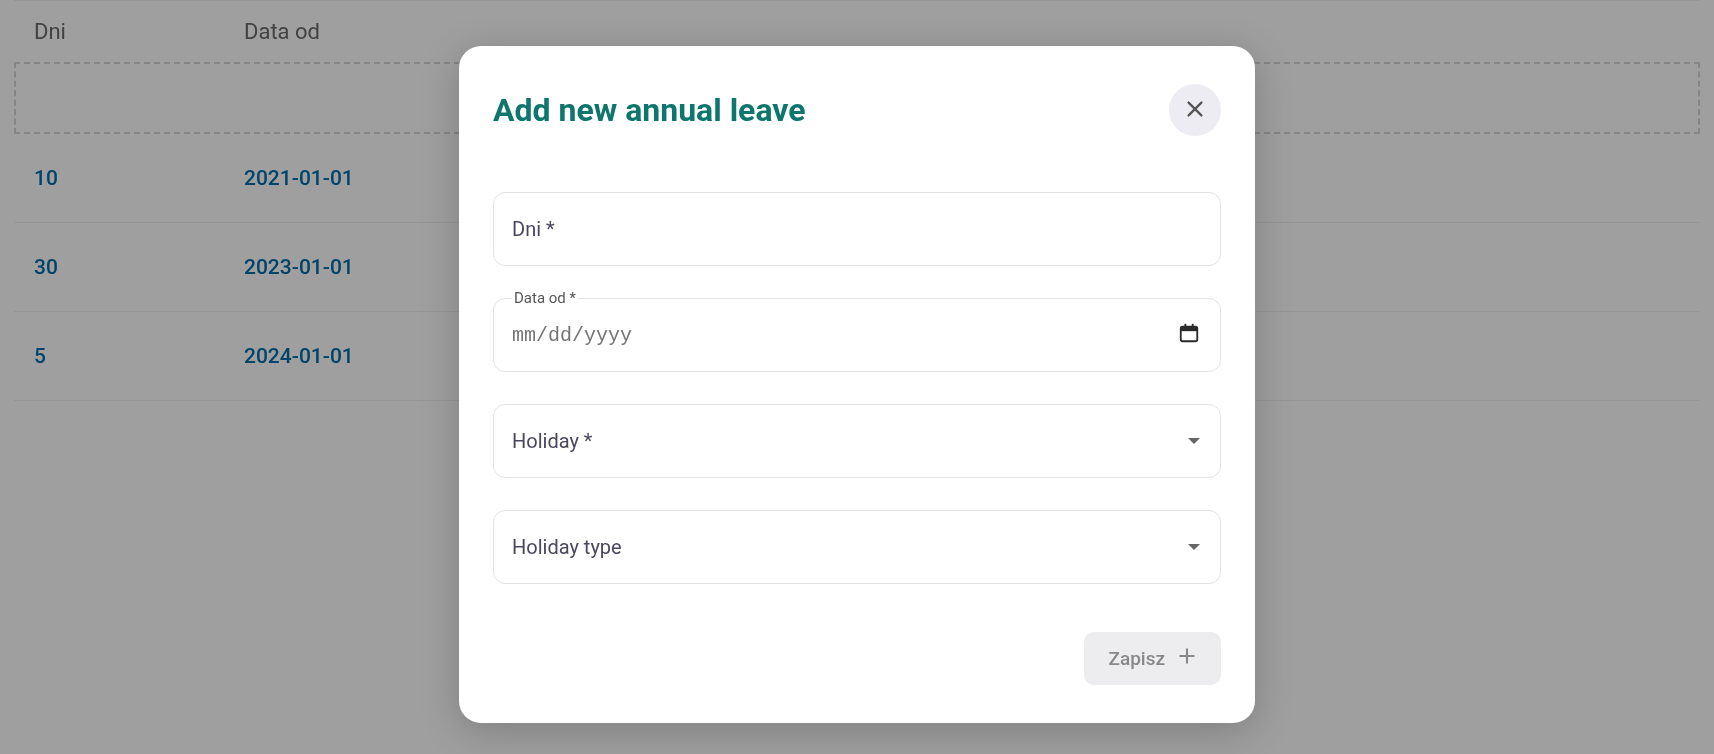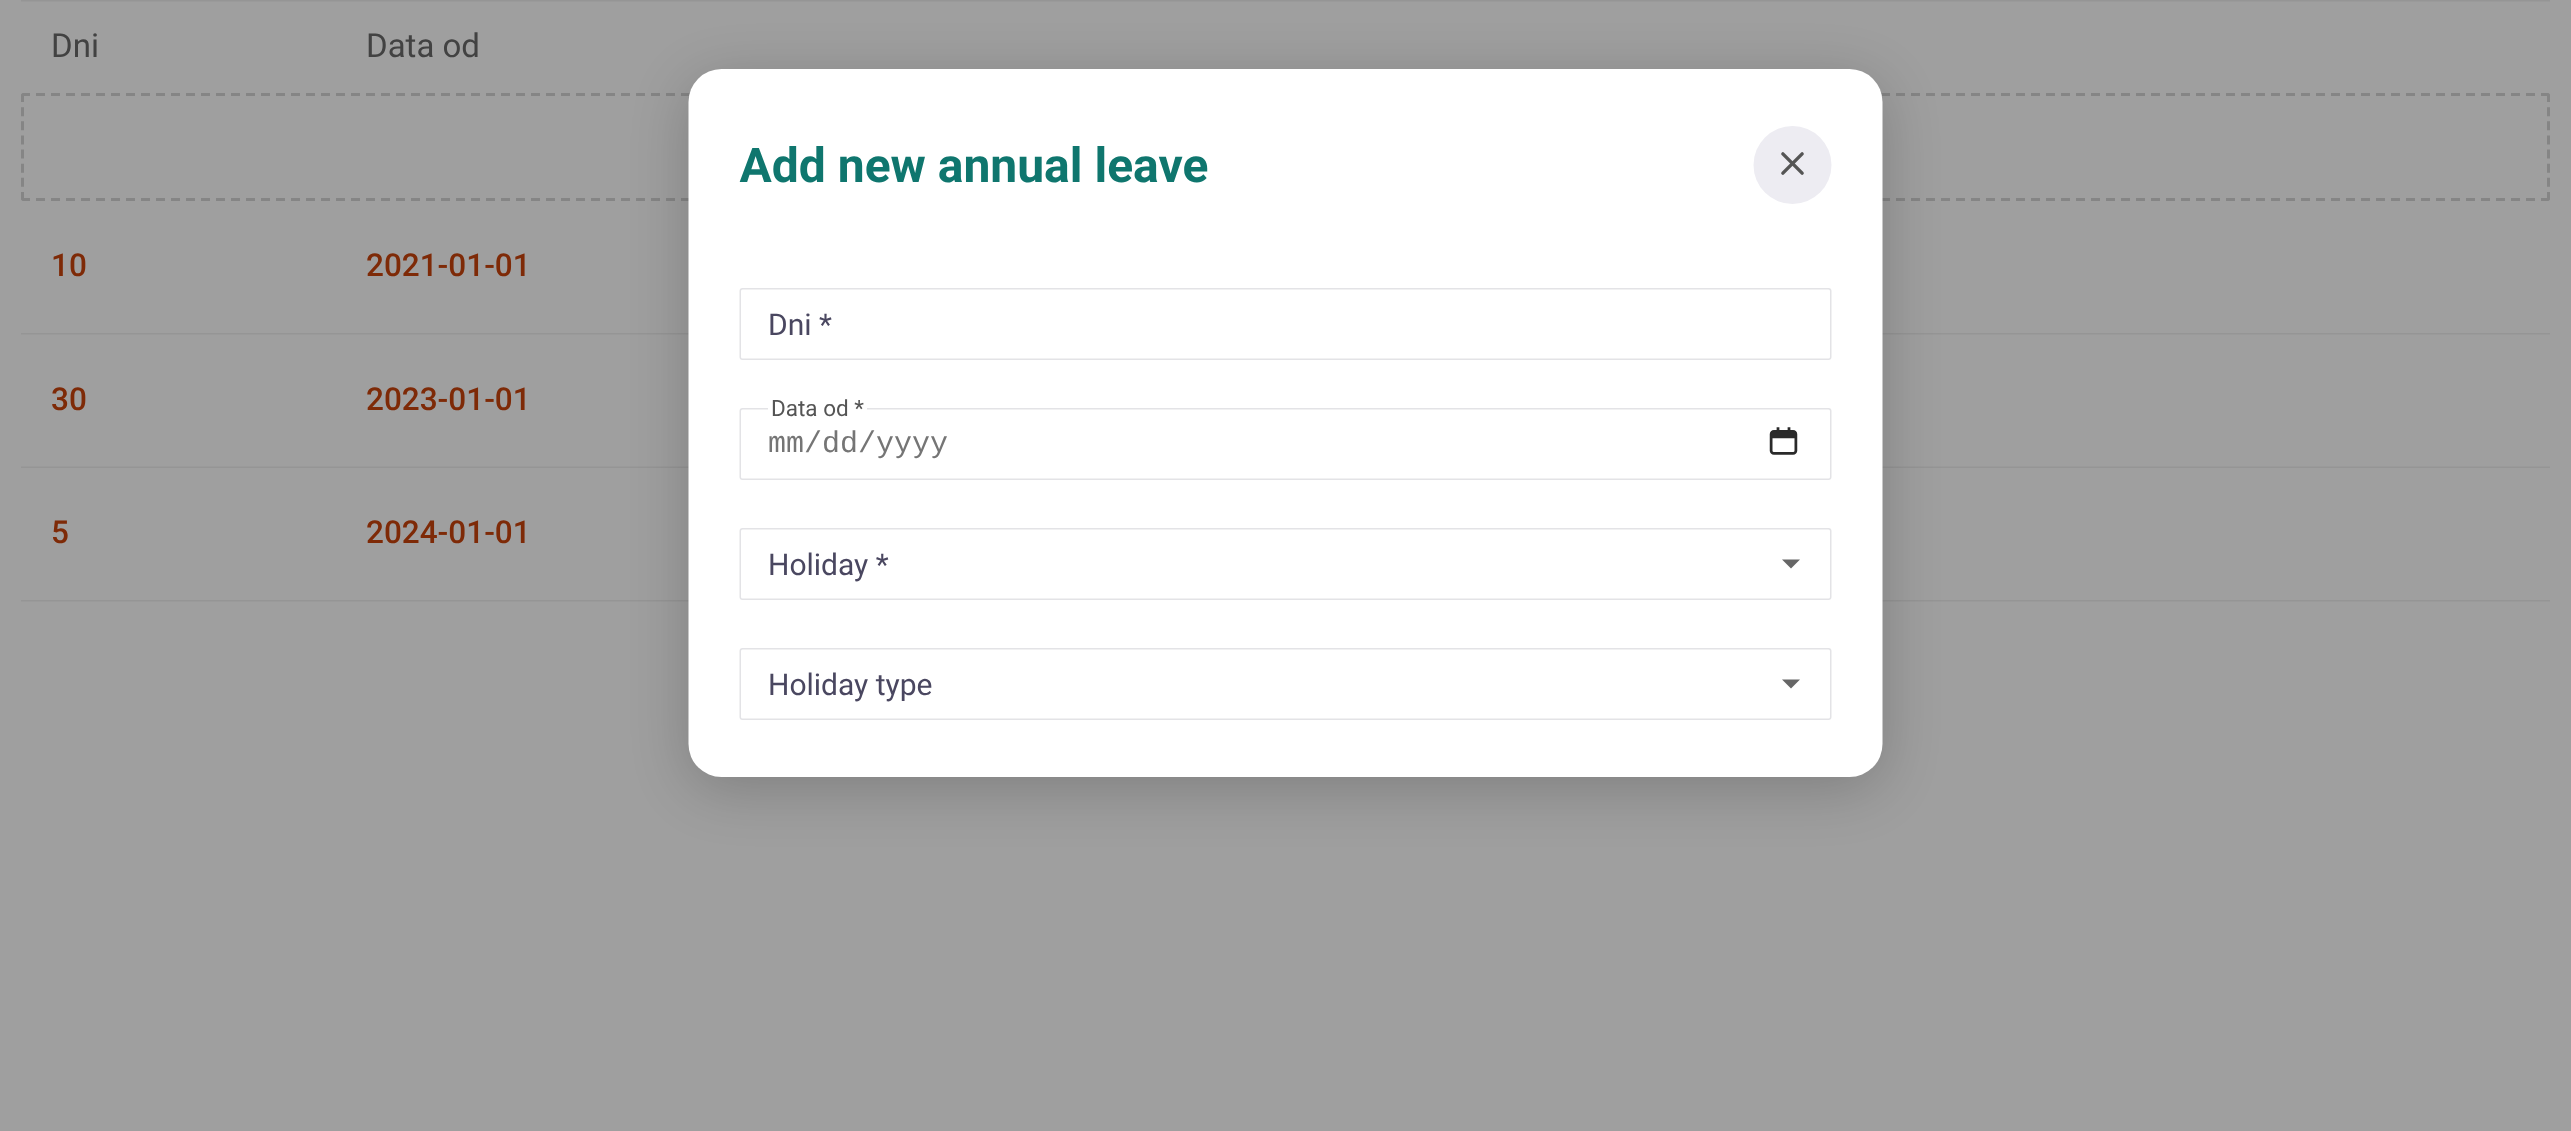--- a/index.html
+++ b/index.html
@@ -39,21 +39,21 @@
     }
     
     .table-row {
       display: flex;
       padding: 32px 0 32px 20px;
       border-bottom: 1px solid #e5e5e5;
     }
     
     .table-row .cell {
       font-size: 21px;
-      color: #c2410c;
+      color: #0369a1;
       font-weight: 500;
     }
     
     .cell-days { width: 210px; }
     .cell-date { flex: 1; }
     
     
     .overlay {
       position: absolute;
       top: 0;
@@ -108,22 +108,22 @@
       flex-direction: column;
       gap: 32px;
     }
     
     .field {
       position: relative;
     }
     
     .input-wrap {
       border: 1px solid #e3e3e6;
-      border-radius: 2px;
-      height: 48px;
+      border-radius: 12px;
+      height: 74px;
       display: flex;
       align-items: center;
       padding: 0 18px;
       background: white;
     }
     
     .input-wrap.with-float-label {
       position: relative;
     }
     
@@ -262,13 +262,24 @@
 
     <div class="field">
       <div class="input-wrap select-wrap">
         <span class="input-placeholder">Holiday type</span>
         <span class="dropdown-caret"></span>
       </div>
     </div>
 
   </div>
 
+  <div class="modal-footer">
+    <button class="save-btn">
+      <span>Zapisz</span>
+      <span>
+        <svg viewBox="0 0 24 24" fill="none" stroke="#888" stroke-width="2.5" stroke-linecap="round">
+          <line x1="12" y1="4" x2="12" y2="20"></line>
+          <line x1="4" y1="12" x2="20" y2="12"></line>
+        </svg>
+      </span>
+    </button>
+  </div>
 </div>
 
 </body></html>

